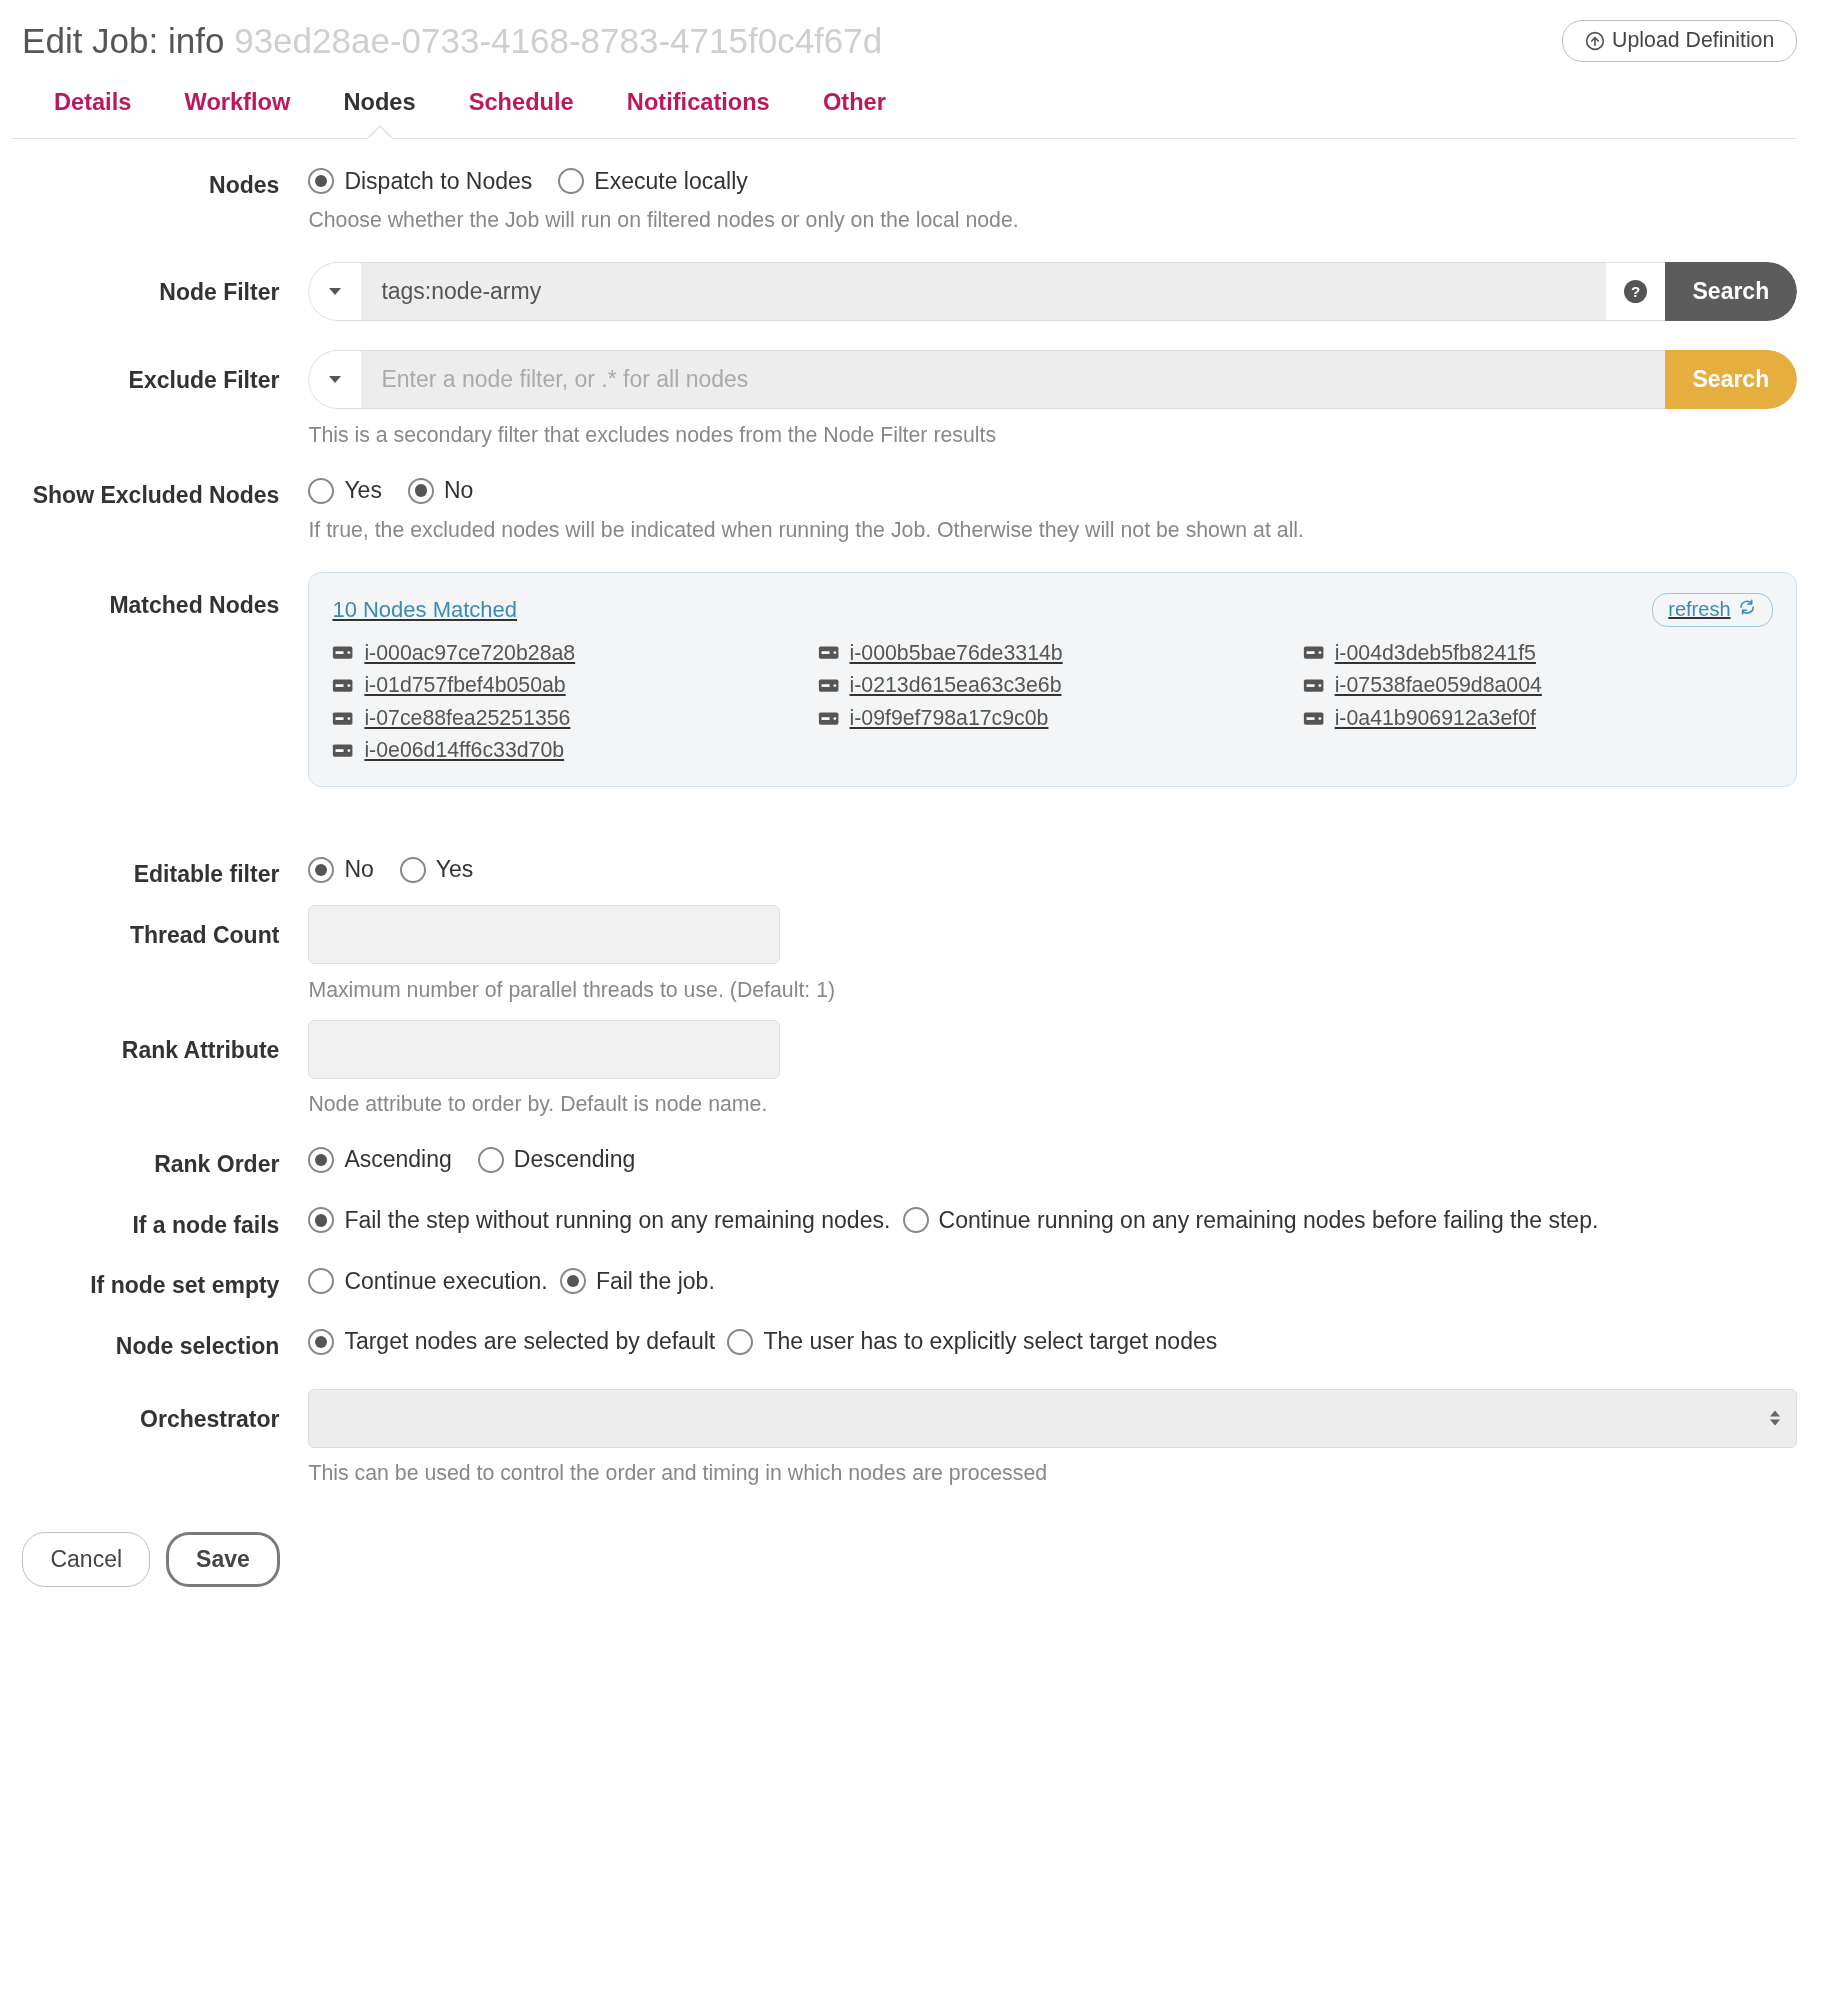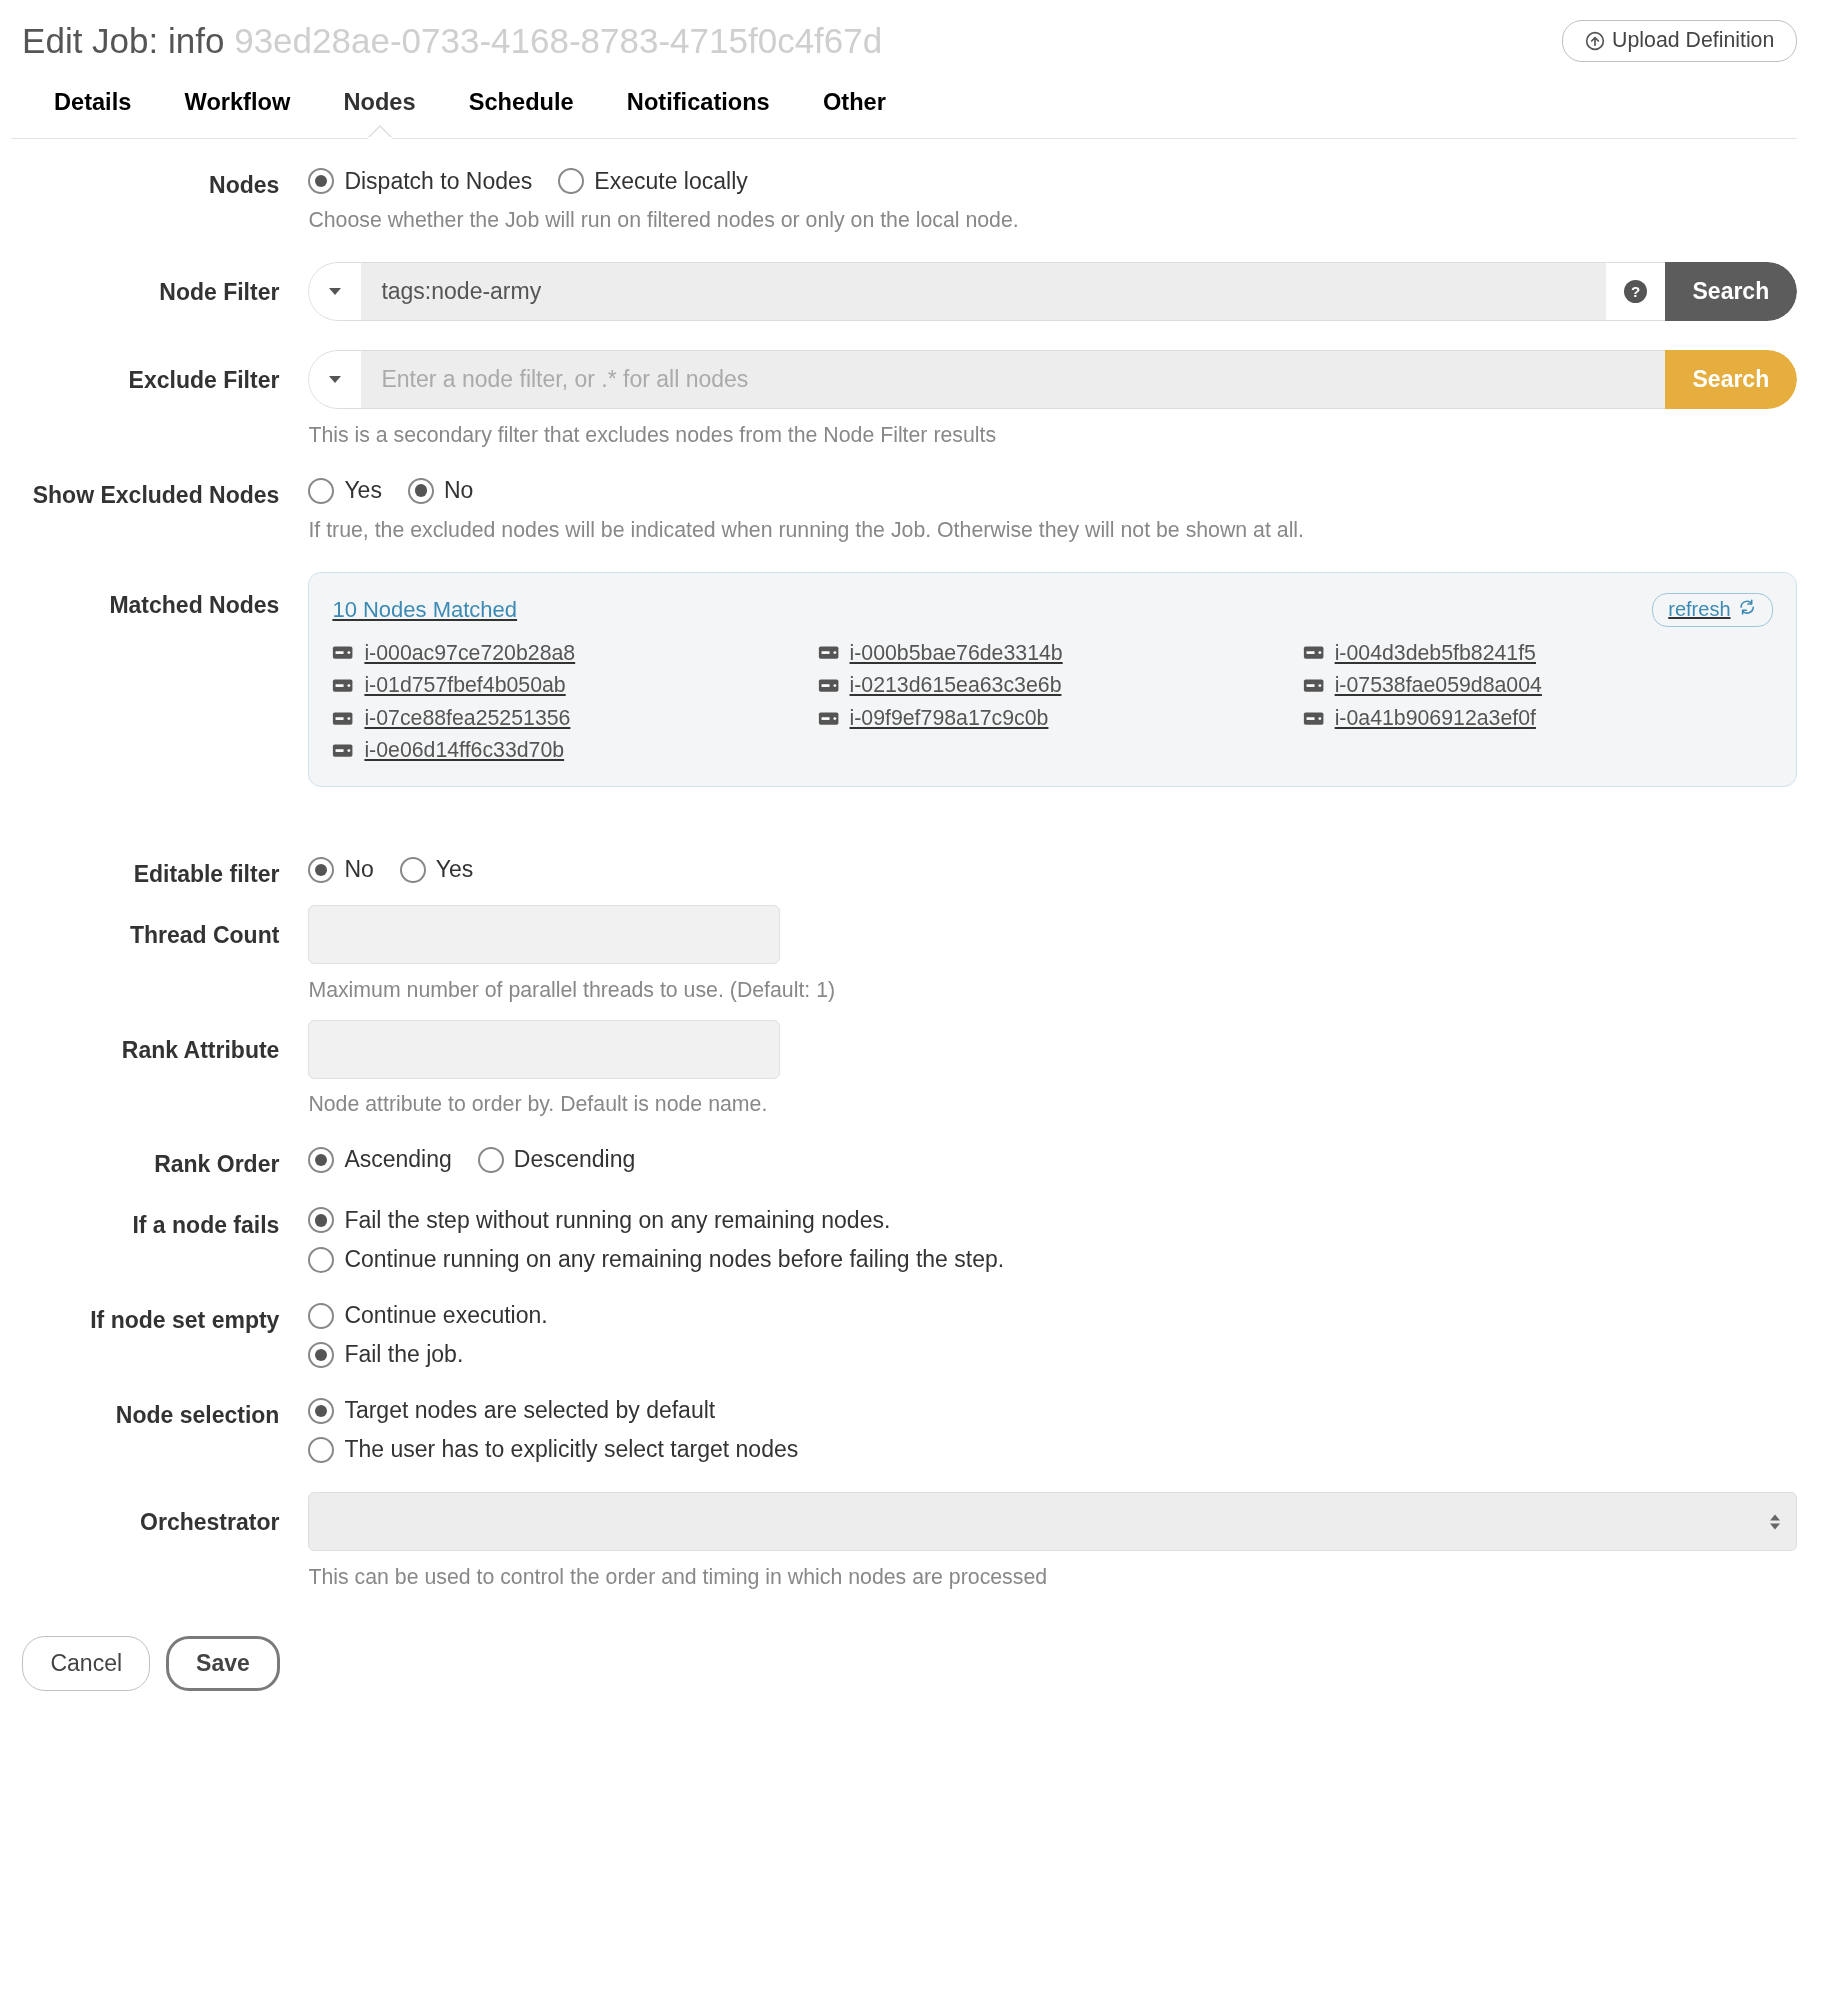--- a/index.html
+++ b/index.html
@@ -47,21 +47,21 @@
   .tabs {
     display: flex;
     gap: 38px;
     border-bottom: 1.5px solid #e5e5e5;
     padding: 0 0 0 35px;
   }
   .tab {
     padding: 13.7px 7.6px 21.3px;
     font-size: 23.6px;
     font-weight: 600;
-    color: #000000;
+    color: #be185d;
     cursor: pointer;
     position: relative;
   }
   .tab.active { color: #333; }
   .tab.active::after {
     content: "";
     position: absolute;
     left: 50%;
     bottom: -1.5px;
     transform: translateX(-50%);
@@ -94,21 +94,21 @@
     min-width: 0;
   }
   .help {
     font-size: 21.3px;
     color: #888;
     margin-top: 13.7px;
   }
 
   
   .radio-row { display: flex; gap: 26px; align-items: center; }
-  .radio-col { display: flex; flex-direction: column; gap: 12.2px; }
+  .radio-col { display: flex; gap: 12.2px; }
   .radio {
     display: inline-flex;
     align-items: center;
     gap: 10px;
     cursor: pointer;
     font-size: 23px;
   }
   .radio-dot {
     width: 26px; height: 26px;
     border: 2.3px solid #888;

